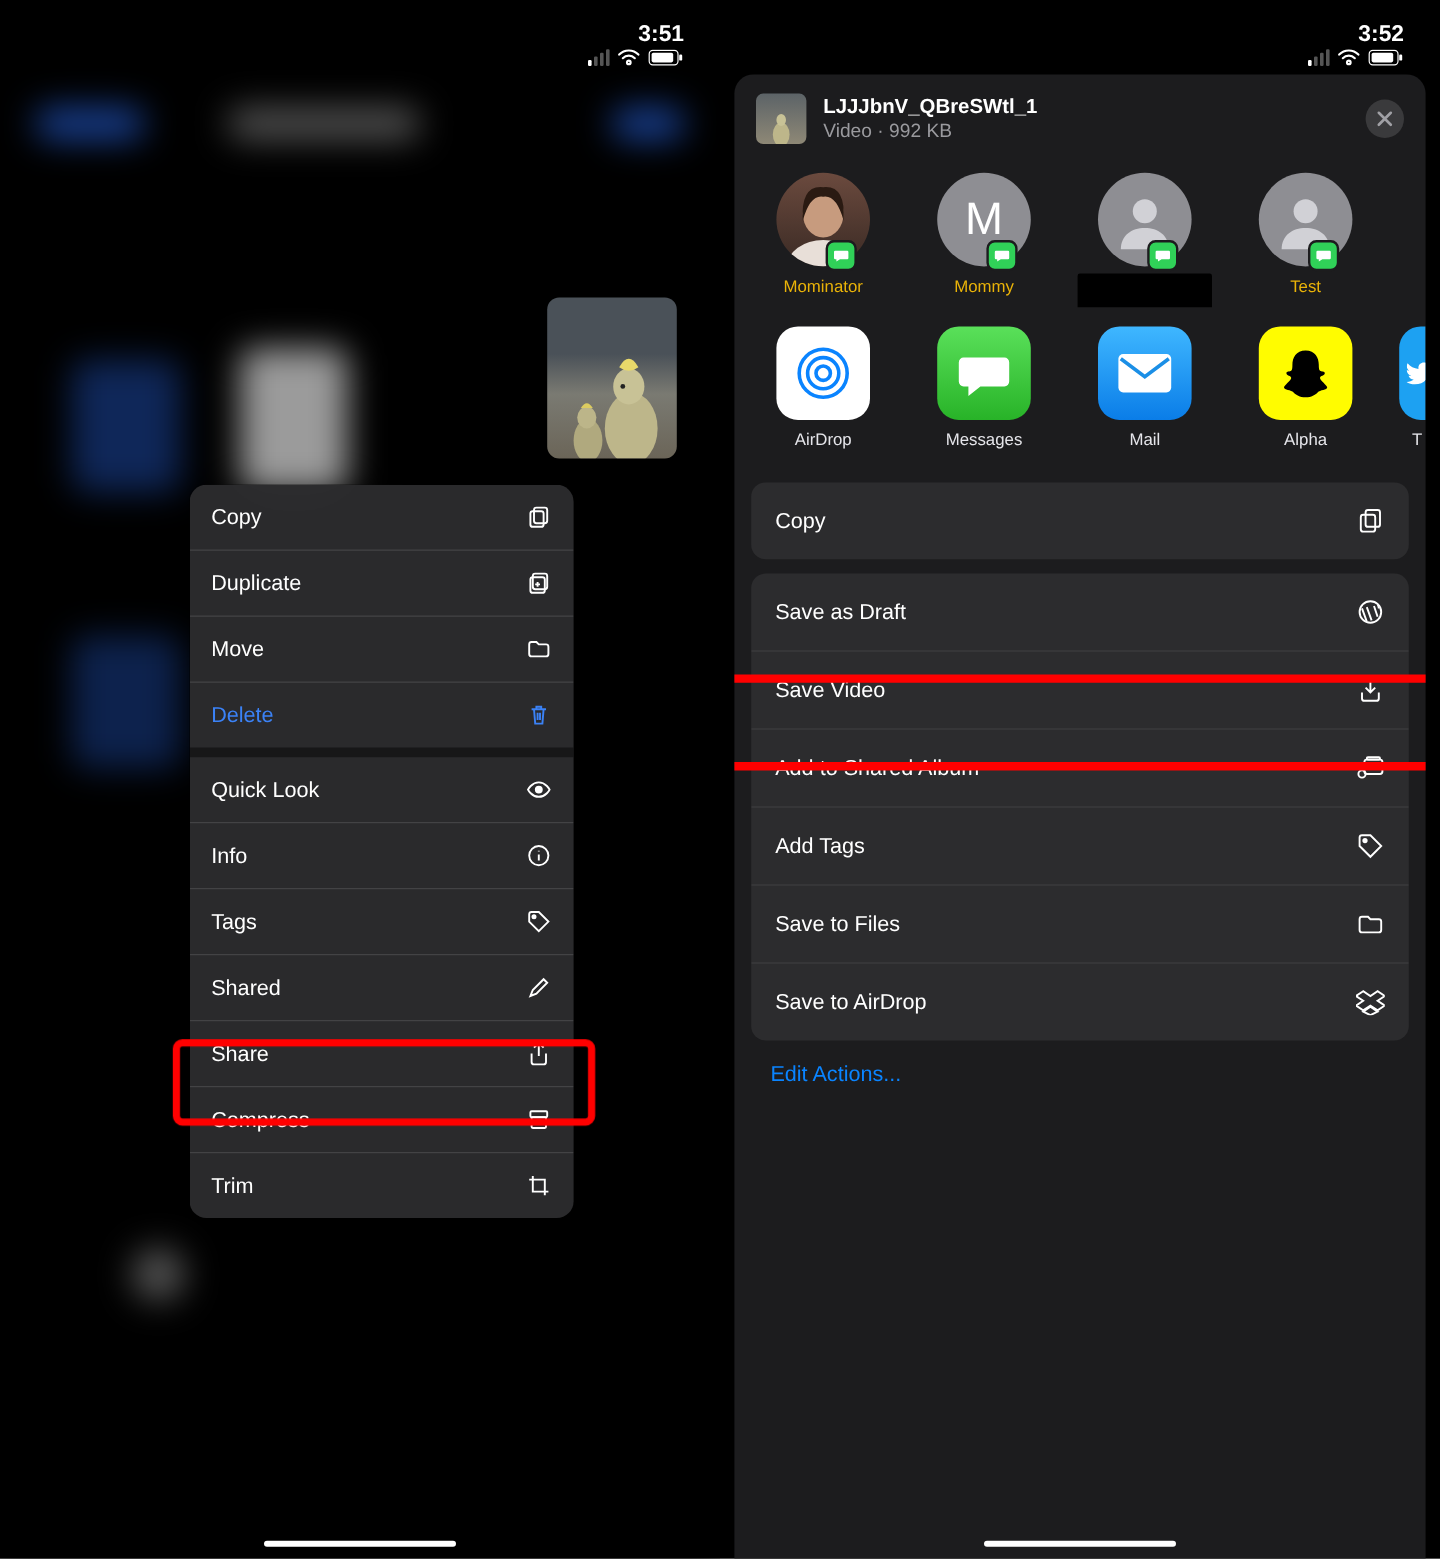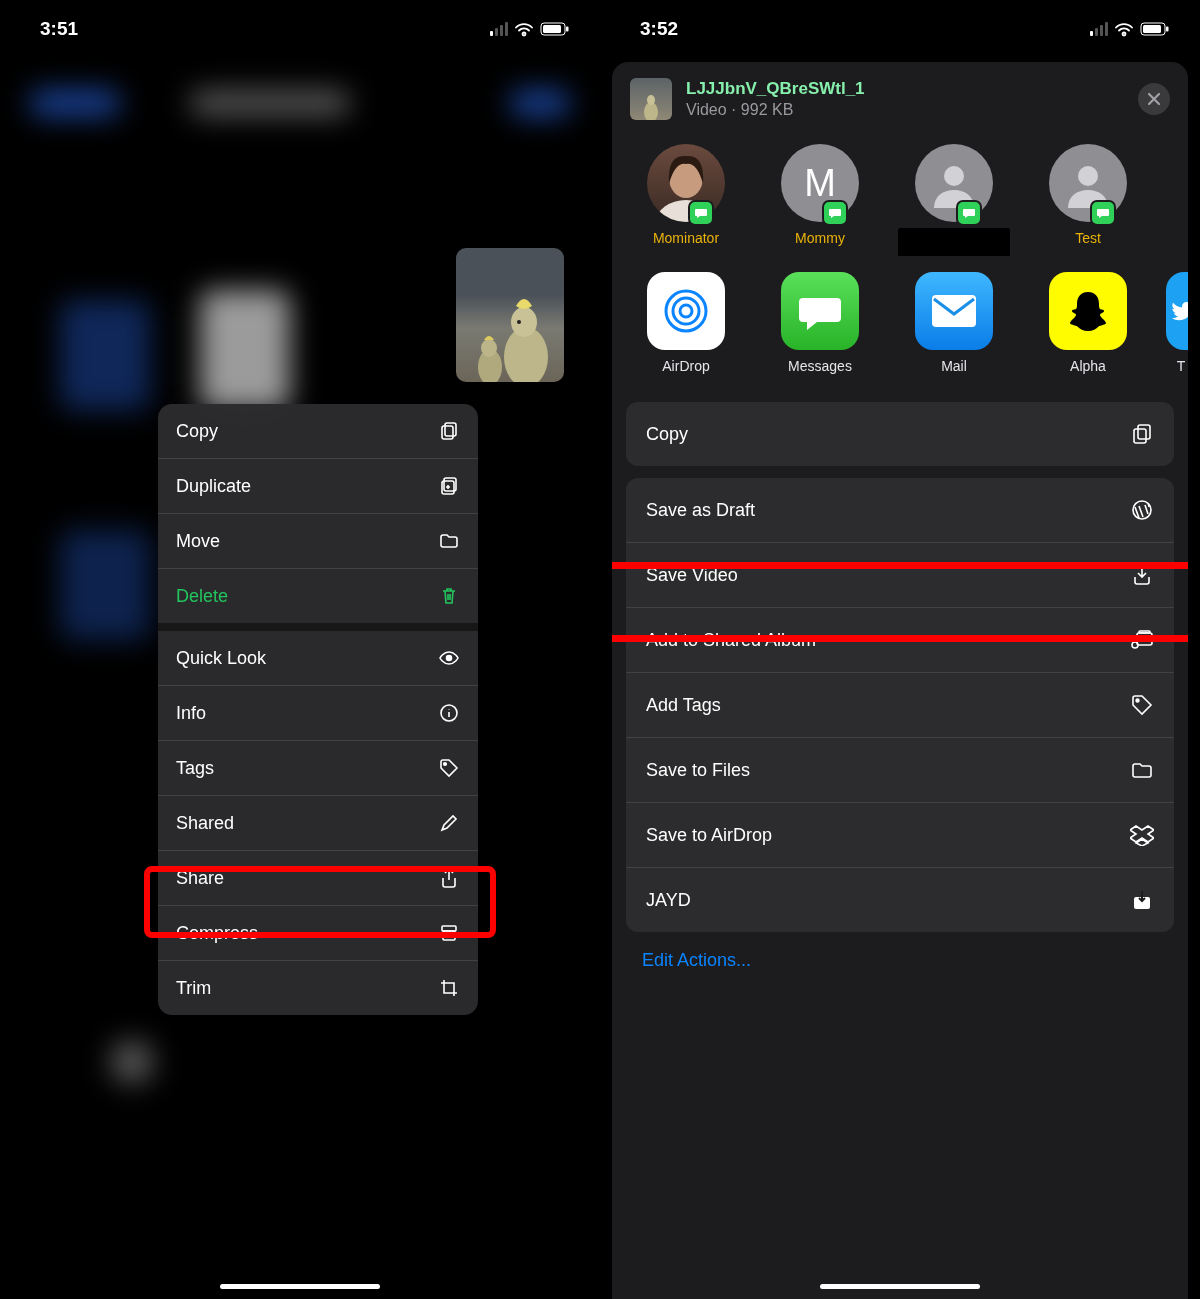--- a/index.html
+++ b/index.html
@@ -16,24 +16,25 @@
     height: 100%;
     background: #000;
     position: relative;
     color: #fff;
     overflow: hidden;
   }
   
   .statusbar {
     display: flex;
     justify-content: space-between;
-    align-items: center;
+    align-items: flex-end;
     padding: 18px 30px 10px 40px;
     font-weight: 600;
     font-size: 19px;
+    flex-direction: column;
   }
   .status-right { display: flex; align-items: center; gap: 6px; }
   .bars { display: inline-flex; align-items: flex-end; gap: 2px; height: 14px; }
   .bars span { width: 3px; background: #555; border-radius: 1px; }
   .bars span.on { background: #fff; }
   .bars span:nth-child(1){height:5px;} .bars span:nth-child(2){height:8px;}
   .bars span:nth-child(3){height:11px;} .bars span:nth-child(4){height:14px;}
   .wifi svg, .battery svg { display:block; }
   
   .blurbg {
@@ -64,21 +65,21 @@
   }
   .menu-item {
     display:flex; justify-content:space-between; align-items:center;
     padding: 16px 18px;
     font-size:18px;
     border-bottom:1px solid rgba(255,255,255,0.12);
     position:relative;
   }
   .menu-item:last-child { border-bottom:none; }
   .menu-item.gap-after { border-bottom:8px solid rgba(0,0,0,0.45); }
-  .menu-item.red { color:#22c55e; }
+  .menu-item.red { color:#3b82f6; }
   .menu-item .mi-icon { width:22px; height:22px; display:flex; align-items:center; justify-content:center; color:inherit; }
   .menu-item .mi-icon svg { stroke:currentColor; fill:none; stroke-width:1.6; }
   .highlight {
     position:absolute;
     border:6px solid #ff0000;
     border-radius:8px;
     pointer-events:none;
     z-index:50;
   }
   .home-indicator {
@@ -98,21 +99,21 @@
     display:flex; align-items:center; gap:14px;
     padding:0 18px 18px 18px;
   }
   .sheet-thumb {
     width:42px; height:42px; border-radius:6px;
     background:linear-gradient(#5c6367,#8e8876);
     flex:0 0 auto;
     position:relative; overflow:hidden;
   }
   .sheet-thumb .mini-parrot { position:absolute; bottom:0; left:50%; transform:translateX(-50%); }
-  .sheet-title { font-weight:600; font-size:17px; color:#86efac; }
+  .sheet-title { font-weight:600; font-size:17px; color:#ffffff; }
   .sheet-sub { font-size:16px; color:#9a9a9e; margin-top:2px; }
   .close-btn {
     margin-left:auto;
     width:32px; height:32px; border-radius:50%;
     background:#3a3a3c; display:flex; align-items:center; justify-content:center;
     color:#a0a0a5;
   }
   .row { display:flex; gap:22px; padding:6px 18px 10px 18px; overflow:hidden; }
   .contact { width:112px; flex:0 0 auto; text-align:center; position:relative; }
   .avatar {
@@ -532,29 +533,20 @@
       </div>
       <div class="action">
         <span>Save to AirDrop</span>
         <span class="a-icon">
           <svg width="24" height="22" viewBox="0 0 24 22" fill="#fff" stroke="none">
               <path d="M6 2L0 6l6 4-6 4 6 4 6-4 6 4 6-4-6-4 6-4-6-4-6 4z"></path>
               <path d="M12 15l-6 4 6 3 6-3z"></path>
             </svg>
         </span>
       </div>
-      <div class="action">
-        <span>JAYD</span>
-        <span class="a-icon">
-          <svg width="20" height="22" viewBox="0 0 20 22">
-              <rect x="2" y="8" width="16" height="12" rx="2" fill="#fff" stroke="none"></rect>
-              <path d="M10 2v10M7 9l3 3 3-3" stroke="#1c1c1e" stroke-width="2"></path>
-            </svg>
-        </span>
-      </div>
     </div>
 
     <span class="edit-link">Edit Actions...</span>
 
     <div class="highlight2" style="top:500px; left:-12px; width:600px; height:80px"></div>
   </div>
 
   <div class="home-indicator"></div>
 </div>
 

